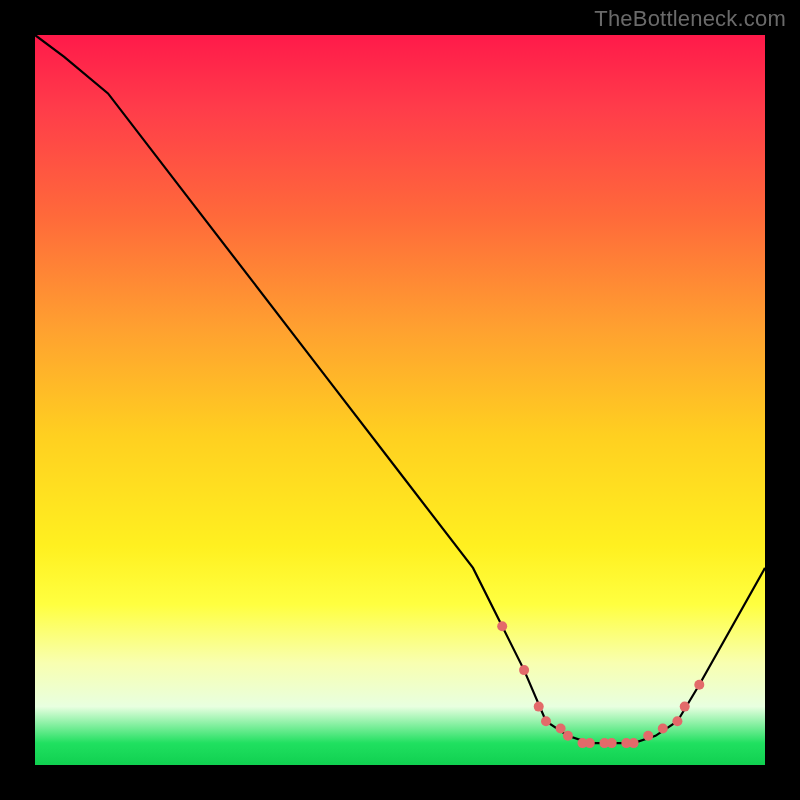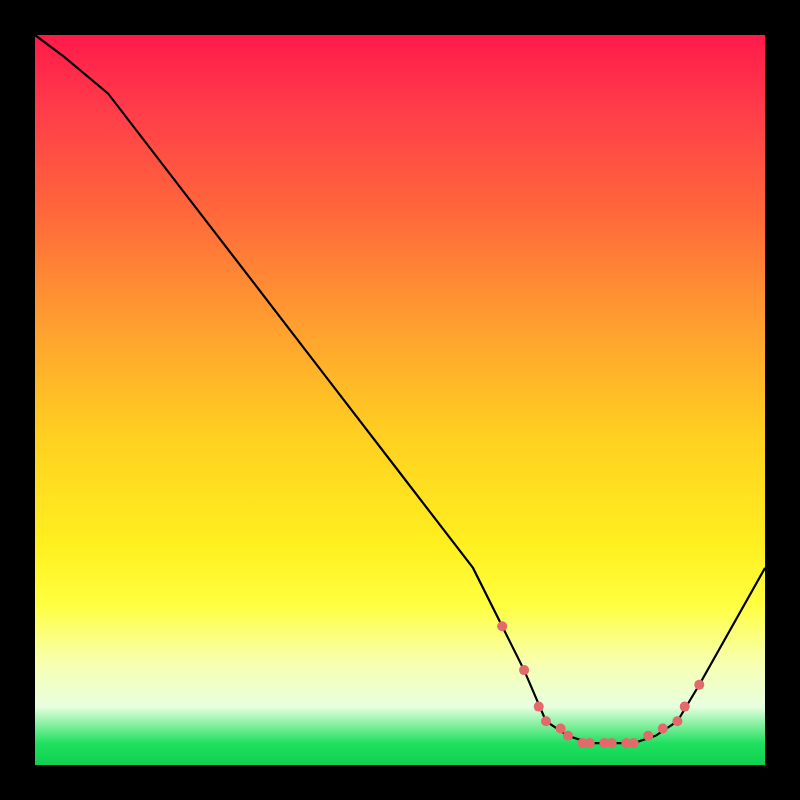--- a/index.html
+++ b/index.html
@@ -69,13 +69,14 @@
           <circle cx="591.3" cy="708.1" r="5" fill="#e36a6a"></circle>
           <circle cx="598.6" cy="708.1" r="5" fill="#e36a6a"></circle>
           <circle cx="613.2" cy="700.8" r="5" fill="#e36a6a"></circle>
           <circle cx="627.8" cy="693.5" r="5" fill="#e36a6a"></circle>
           <circle cx="642.4" cy="686.2" r="5" fill="#e36a6a"></circle>
           <circle cx="649.7" cy="671.6" r="5" fill="#e36a6a"></circle>
           <circle cx="664.3" cy="649.7" r="5" fill="#e36a6a"></circle>
         </g>
     </svg>
   </div>
+  <div class="watermark">TheBottleneck.com</div>
 </div>
 
 </body></html>

